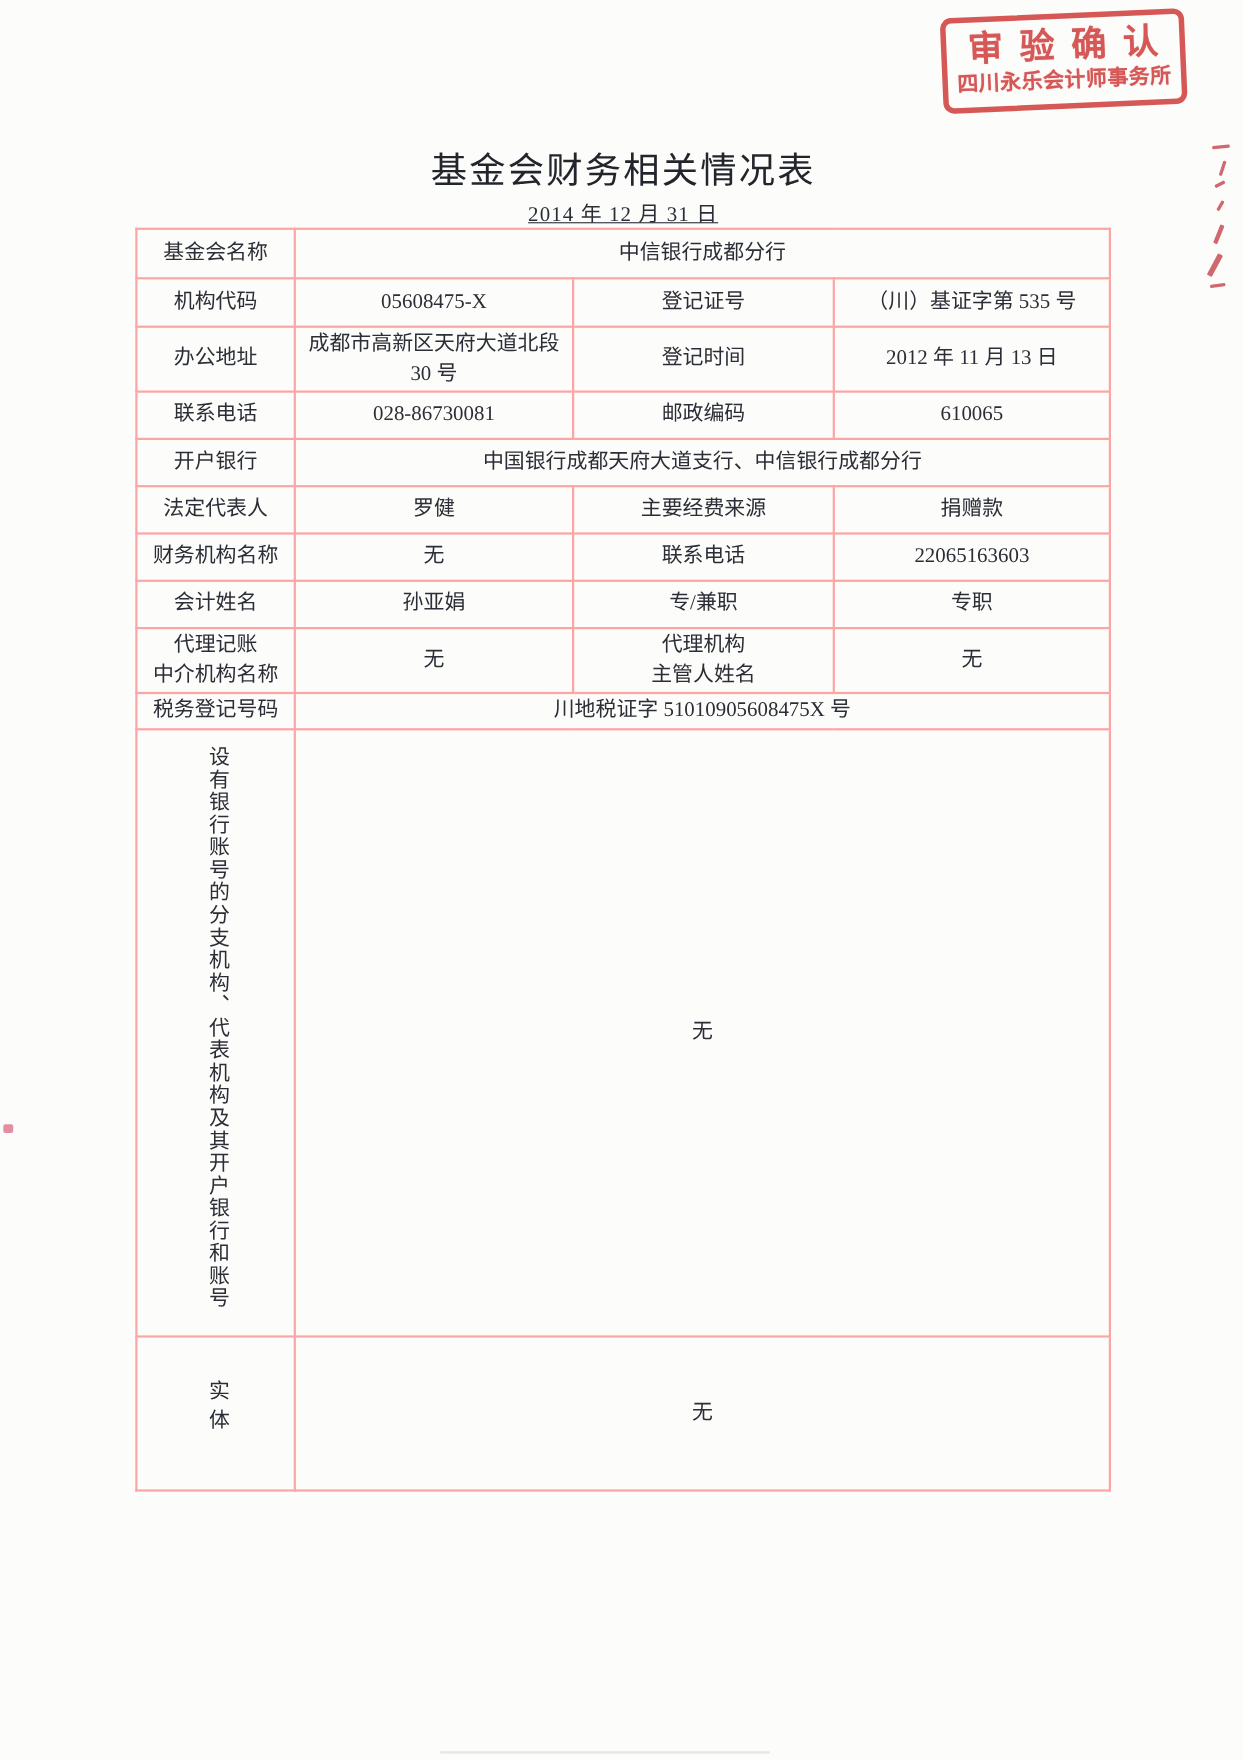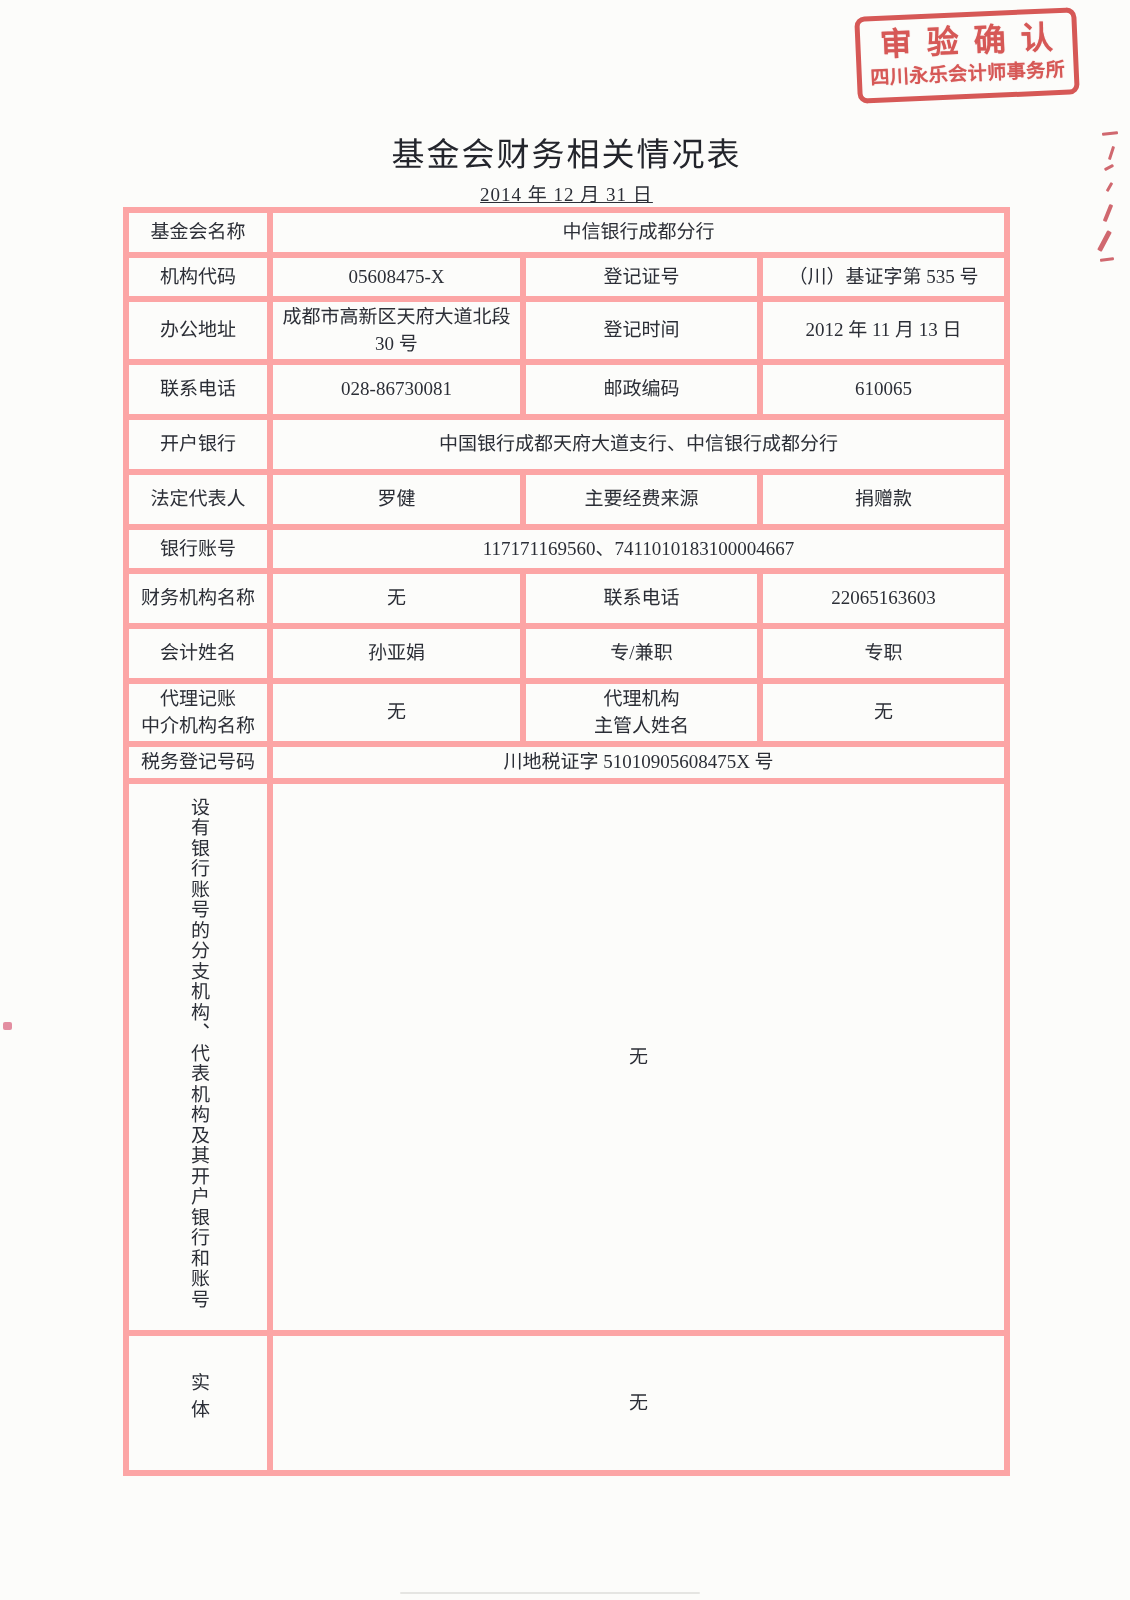--- a/index.html
+++ b/index.html
@@ -50,31 +50,31 @@
   }
   
   table.form{
     position:absolute;left:123px;top:207px;
     width:887px;
     border-collapse:collapse;
     table-layout:fixed;
     font-size:19px;color:#2b2e36;
   }
   table.form td{
-    border:6px solid #fca5a5;
+    border:2px solid #fca5a5;
     text-align:center;
     vertical-align:middle;
     padding:2px 6px;
     line-height:1.4;
     overflow:hidden;
   }
   td.leftal{text-align:left;padding-left:14px;}
   td.pre{white-space:pre-line;}
   tr.h45{height:45px}  tr.h44{height:44px}  tr.h59{height:59px}
-  tr.h43{height:55px}  tr.h46{height:32px}  tr.h552{height:552px}
+  tr.h43{height:43px}  tr.h46{height:32px}  tr.h552{height:552px}
   tr.h140{height:140px}
   td.vertcell{padding:10px 2px;}
   .vtxt{
     display:inline-block;
     writing-mode:vertical-rl;
     text-orientation:upright;
     letter-spacing:1.5px;
     line-height:1.15;
   }
   .vtxt.short{letter-spacing:8px;}
@@ -156,24 +156,20 @@
       <tr class="h43">
         <td>开户银行</td>
         <td colspan="3">中国银行成都天府大道支行、中信银行成都分行</td>
       </tr>
       <tr class="h43">
         <td>法定代表人</td>
         <td>罗健</td>
         <td>主要经费来源</td>
         <td>捐赠款</td>
       </tr>
-      <tr class="h44">
-        <td>银行账号</td>
-        <td colspan="3">117171169560、7411010183100004667</td>
-      </tr>
       <tr class="h43">
         <td>财务机构名称</td>
         <td>无</td>
         <td>联系电话</td>
         <td>22065163603</td>
       </tr>
       <tr class="h43">
         <td>会计姓名</td>
         <td>孙亚娟</td>
         <td>专/兼职</td>

